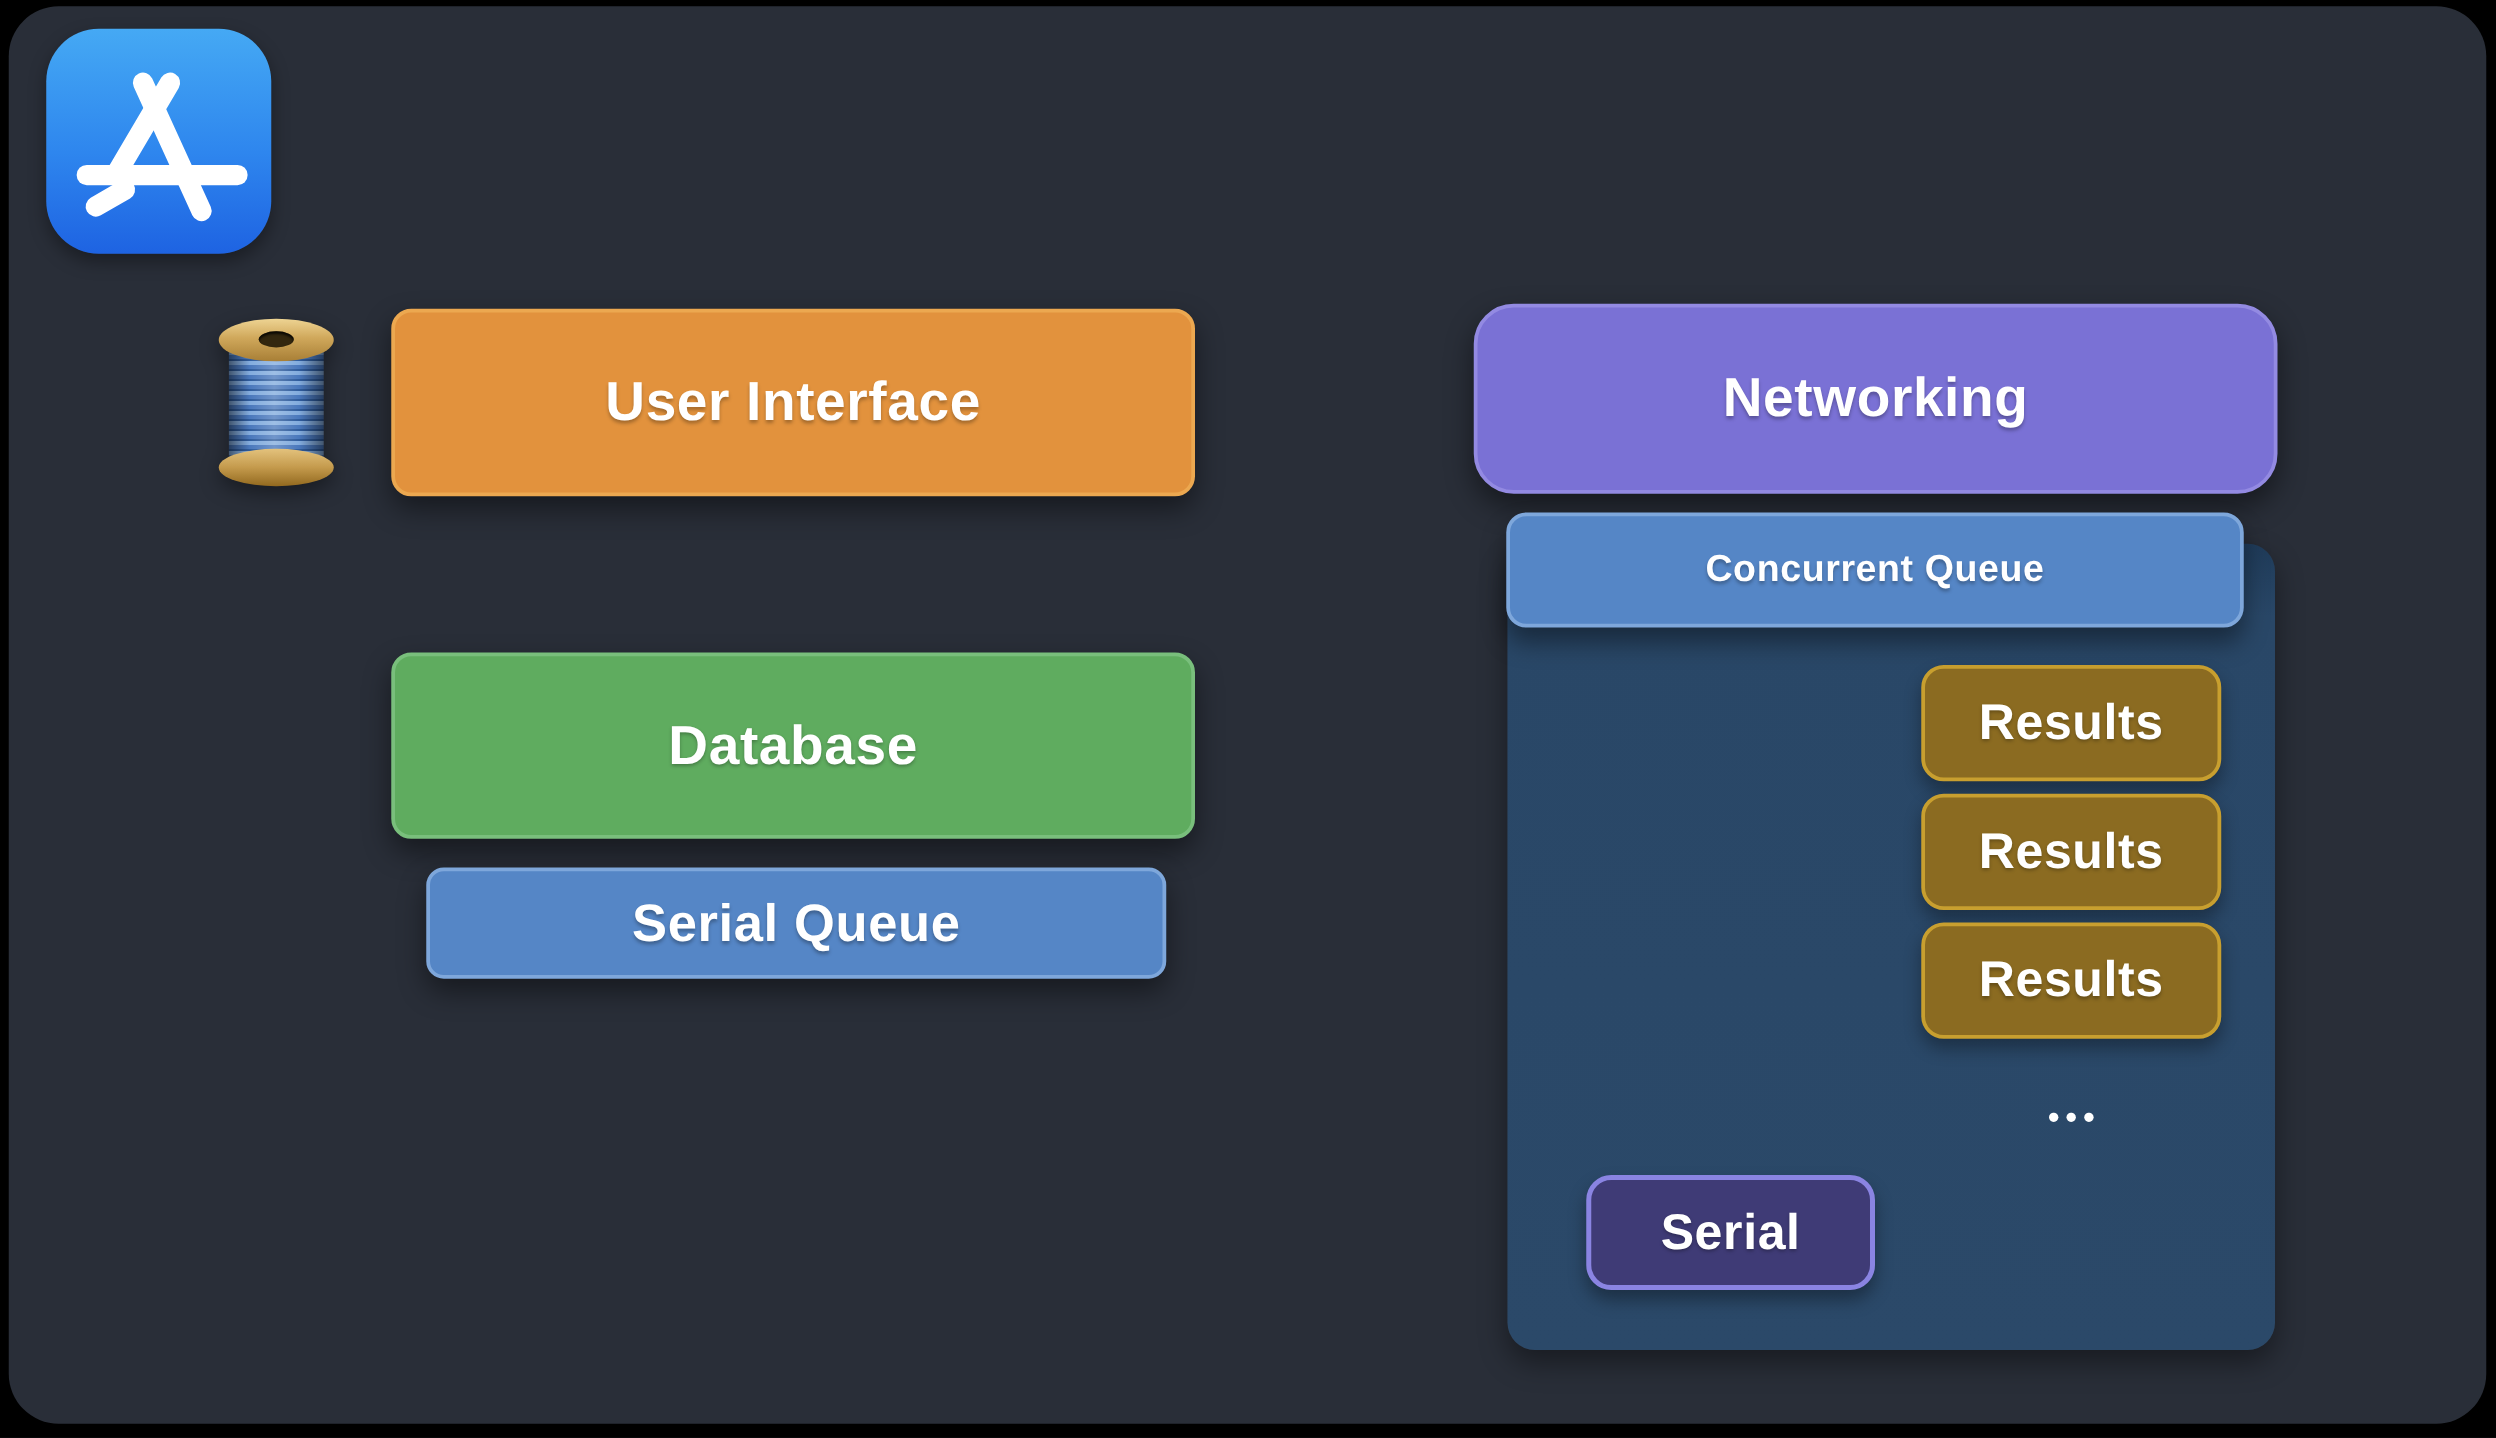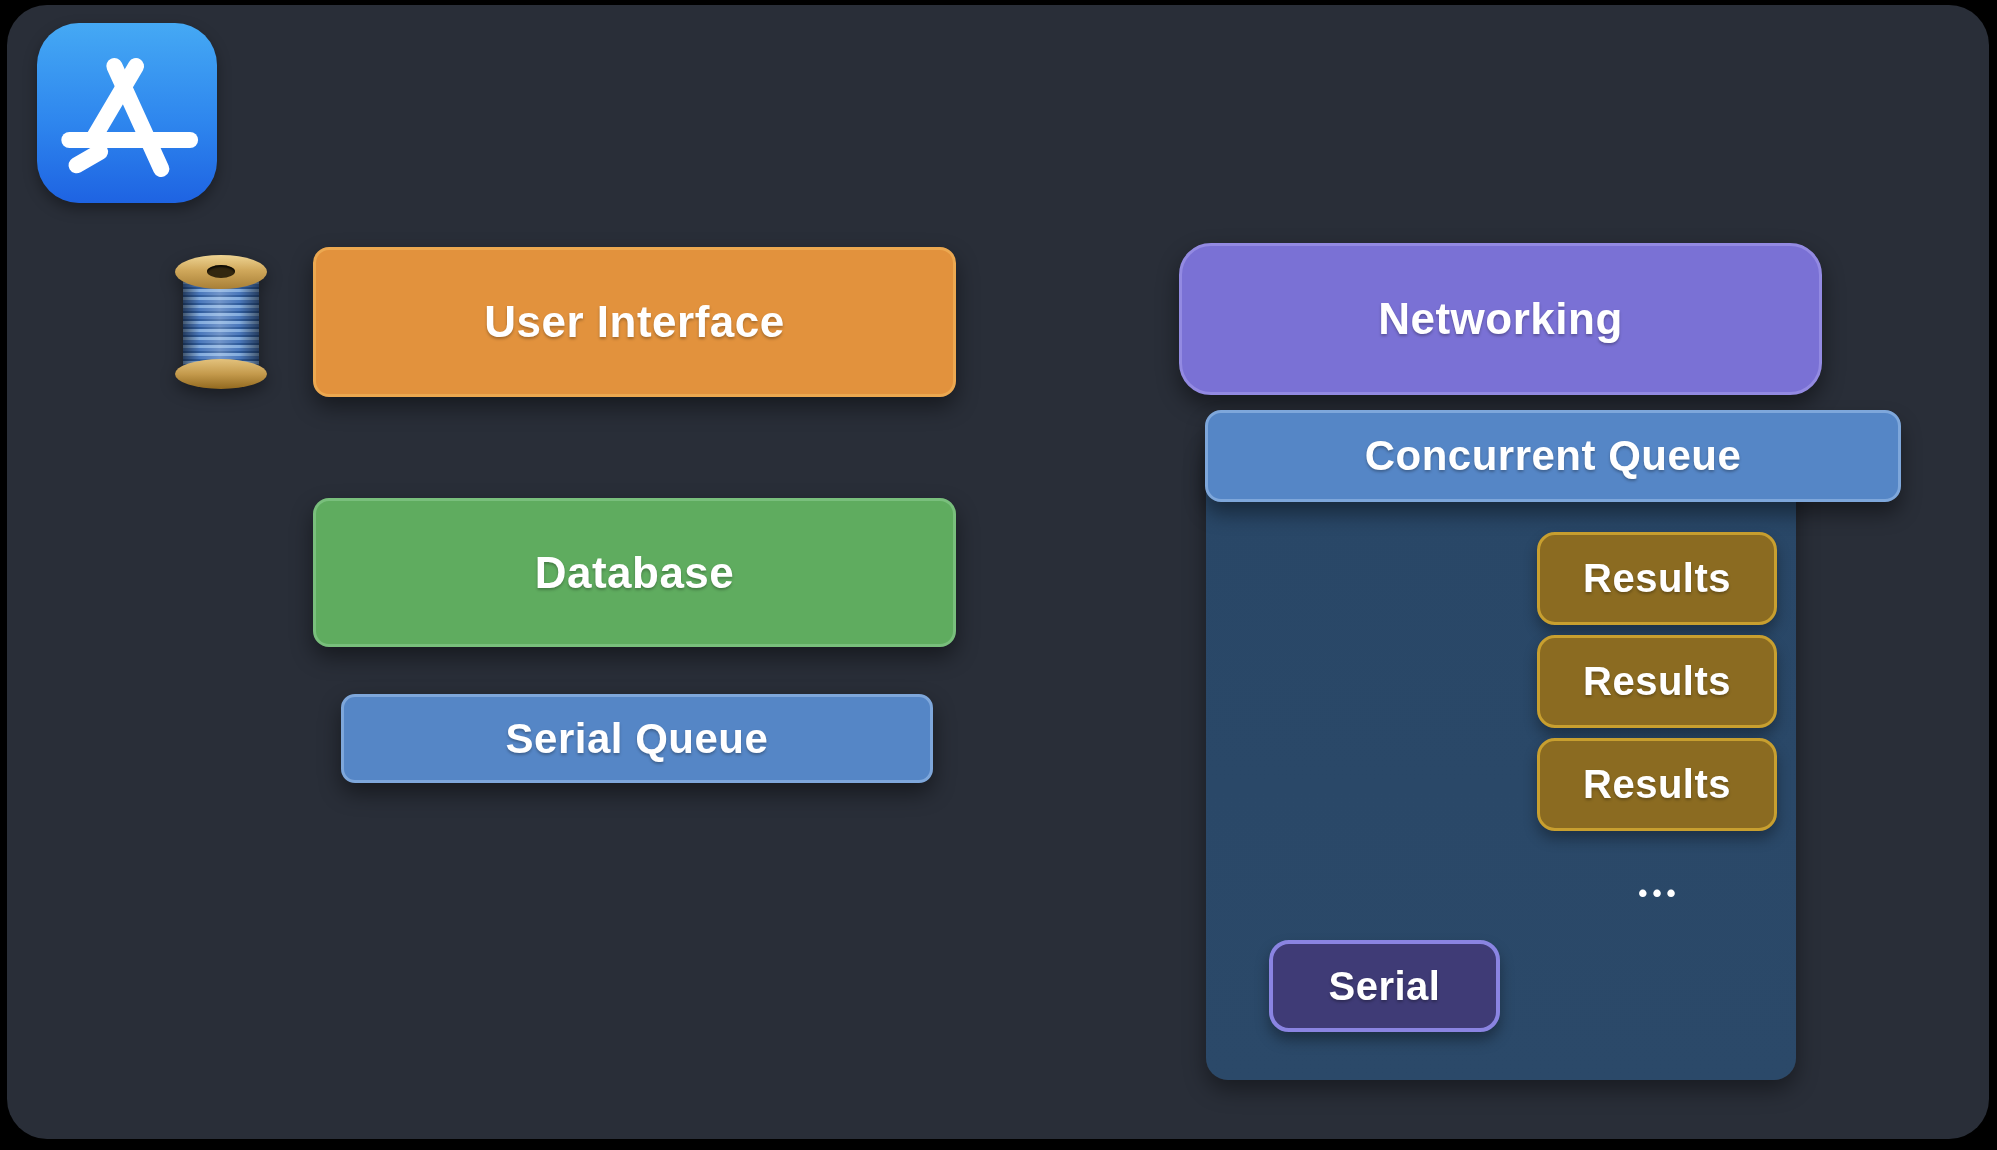--- a/index.html
+++ b/index.html
@@ -42,29 +42,30 @@
   }
   
   .box {
     position:absolute; display:flex; align-items:center; justify-content:center;
     color:#FFFFFF; font-weight:700; letter-spacing:.5px;
     text-shadow:0 2px 3px rgba(0,0,0,.28);
     box-shadow:0 10px 22px rgba(0,0,0,.45);
     box-sizing:border-box;
   }
   .box-ui        { left:306px;  top:242px; width:643px; height:150px; background:#E2923D; border:3px solid #ECA850; border-radius:16px; font-size:44px; }
-  .box-database  { left:306px;  top:493px; width:643px; height:149px; background:#5FAC5F; border:3px solid #79BF7C; border-radius:16px; font-size:44px; }
+  .box-database  { left:306px;  top:517px; width:643px; height:149px; background:#5FAC5F; border:3px solid #79BF7C; border-radius:16px; font-size:44px; }
   .box-serial    { left:334px;  top:689px; width:592px; height:89px;  background:#5586C6; border:3px solid #7EA7DB; border-radius:14px; font-size:42px; }
   .box-network   { left:1172px; top:238px; width:643px; height:152px; background:#7A71D5; border:3px solid #938AE2; border-radius:32px; font-size:44px; }
-  .box-cq        { left:1198px; top:405px; width:696px; height:92px;  background:#5586C6; border:3px solid #7EA7DB; border-radius:16px; font-size:42px; box-shadow:0 12px 20px rgba(0,0,0,.40); }
+  .box-cq        { left:1198px; top:405px; width:590px; height:92px;  background:#5586C6; border:3px solid #7EA7DB; border-radius:16px; font-size:30px; box-shadow:0 12px 20px rgba(0,0,0,.40); }
   .qcontainer {
     position:absolute; left:1199px; top:430px; width:590px; height:645px;
     border-radius:22px;
     background:linear-gradient(180deg,#1F3B59 0%, #294767 9%, #2B4969 100%);
     box-shadow:0 10px 22px rgba(0,0,0,.40);
+    padding-left:24px;
   }
   .box-results   { left:331px; width:240px; height:93px; background:#8B6B21; border:3px solid #C89F2F; border-radius:18px; font-size:40px; box-shadow:0 8px 14px rgba(0,0,0,.32); }
   .results-1 { top:97px; }
   .results-2 { top:200px; }
   .results-3 { top:303px; }
   .dots {
     position:absolute; left:391px; top:438px; width:120px; height:40px;
     display:flex; align-items:center; justify-content:center;
     color:#FFF; font-size:26px; font-weight:700; letter-spacing:5px;
     text-indent:5px;

